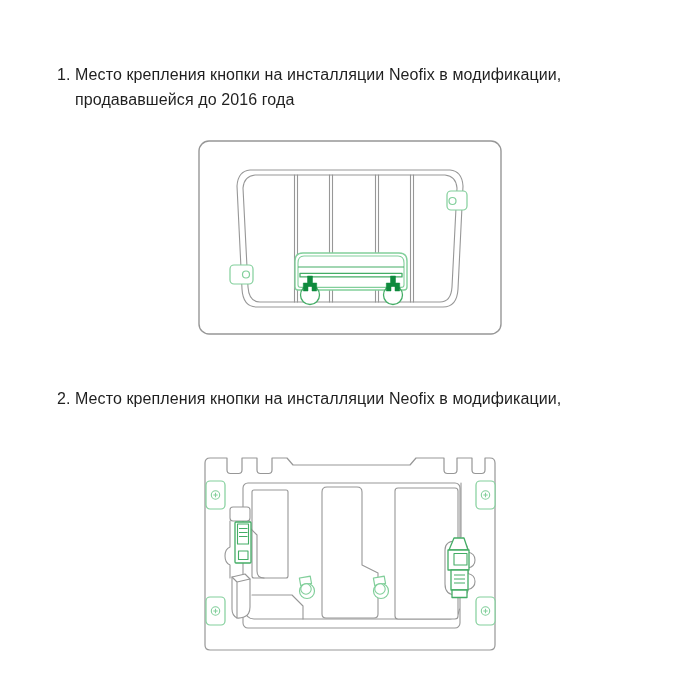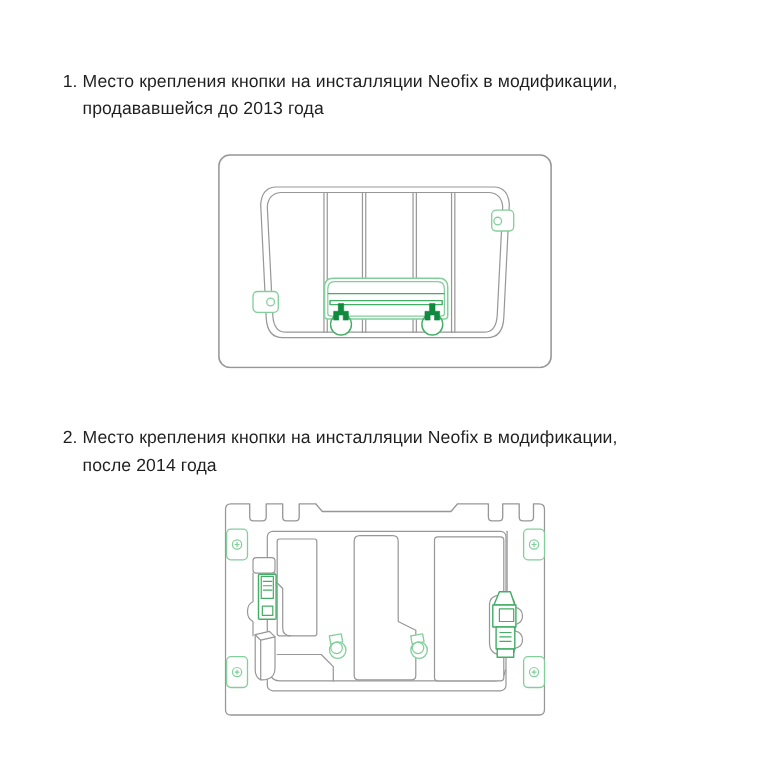--- a/index.html
+++ b/index.html
@@ -32,21 +32,21 @@
   .mgf {stroke:var(--green_mid);fill:#fff;stroke-width:1.3;stroke-linejoin:round;}
   .dk  {fill:var(--green_dark);stroke:var(--green_dark);stroke-width:.5;stroke-linejoin:round;}
 </style>
 </head>
 <body>
 
 <div class="caption" style="left:57px;top:62px;">
   <span class="num">1.</span>
   <span>
     <span>Место крепления кнопки на инсталляции Neofix в модификации,</span><br>
-    <span>продававшейся до 2013 года</span>
+    <span>продававшейся до 2016 года</span>
   </span>
 </div>
 
 <svg class="figure" style="left:198px;top:140px;" width="304" height="195" viewBox="0 0 304 195" aria-label="neofix-installation-frame-pre-2014-button-mount">
   <rect class="sgf" x="1" y="1" width="302" height="193" rx="10" style="stroke-width:1.4"></rect>
   <g>
     <path class="sg" d="M52,30 H252 Q264,31 265,46 L260,149 Q259,167 245,167 H59 Q45,167 44,149 L39,46 Q40,31 52,30 Z"></path>
     <path class="sg" d="M57,35 H247 Q258,36 259,48 L254,147 Q253,162 242,162 H62 Q51,162 50,147 L45,48 Q46,36 57,35 Z"></path>
   </g>
   <g>
@@ -76,21 +76,20 @@
     <circle class="mgf" cx="195" cy="155" r="9.5"></circle>
     <path class="dk" d="M109.5,136 h5 v7 h4.2 v8 h-4.7 v-4.6 h-4 v4.6 h-4.7 v-8 h4.2 z"></path>
     <path class="dk" d="M192.5,136 h5 v7 h4.2 v8 h-4.7 v-4.6 h-4 v4.6 h-4.7 v-8 h4.2 z"></path>
   </g>
 </svg>
 
 <div class="caption" style="left:57px;top:386px;">
   <span class="num">2.</span>
   <span>
     <span>Место крепления кнопки на инсталляции Neofix в модификации,</span><br>
-    <span>после 2014 года</span>
   </span>
 </div>
 
 <svg class="figure" style="left:204px;top:457px;" width="292" height="194" viewBox="0 0 292 194" aria-label="neofix-installation-frame-post-2014-button-mount">
   <path class="sgf" style="stroke-width:1.2" d="M6,1 H23 V13 Q23,16.5 26.5,16.5 H34.5 Q38,16.5 38,13 V1
            H53 V13 Q53,16.5 56.5,16.5 H64.5 Q68,16.5 68,13 V1
            H83 L89,8 H206 L212,1
            H240 V13 Q240,16.5 243.5,16.5 H249.5 Q253,16.5 253,13 V1
            H268 V13 Q268,16.5 271.5,16.5 H277.5 Q281,16.5 281,13 V1
            H286 Q291,1 291,6 V188 Q291,193 286,193 H6 Q1,193 1,188 V6 Q1,1 6,1 Z"></path>

